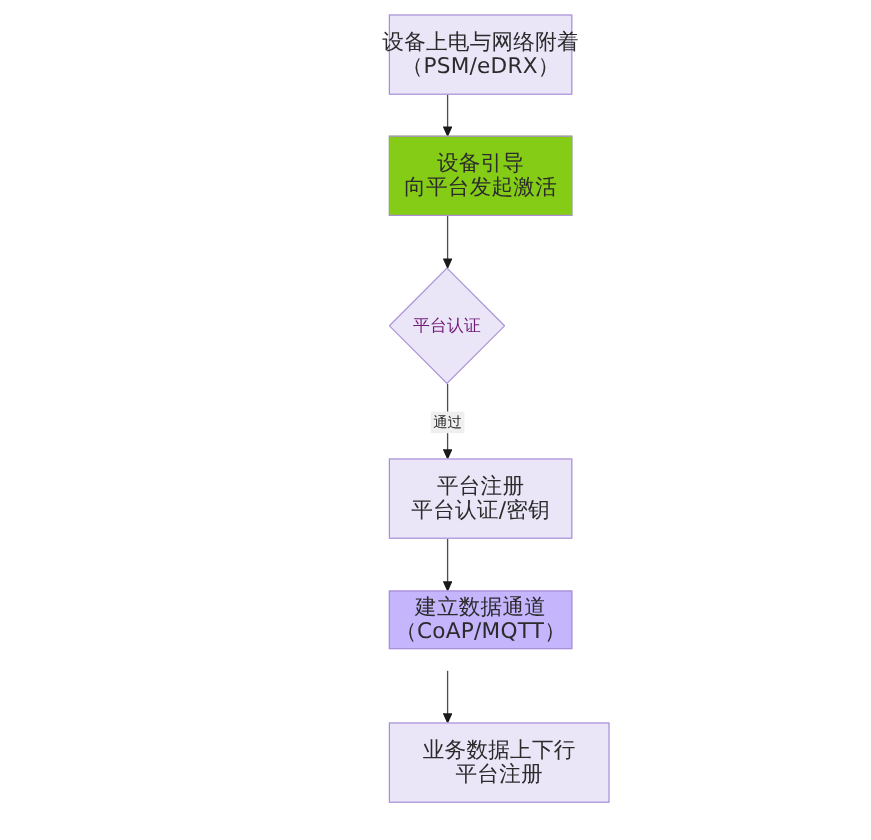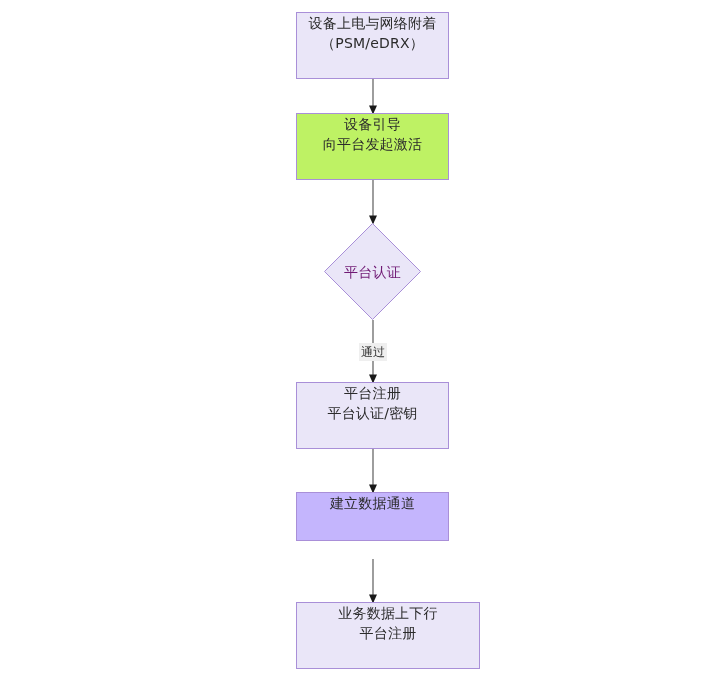--- a/index.html
+++ b/index.html
@@ -20,27 +20,29 @@
     top: 0;
     width: 726px;
     height: 700px;
   }
   .node {
     position: absolute;
     box-sizing: border-box;
     display: flex;
     flex-direction: column;
     align-items: center;
+    justify-content: center;
     background: #eae6f8;
     border: 1px solid #a98fd8;
     color: #2b2b2b;
-    font-size: 14px;
+    font-size: 18px;
     line-height: 20px;
     text-align: center;
     letter-spacing: 0.2px;
+    margin-left: 28px;
   }
   .node .line {
     display: block;
     white-space: nowrap;
   }
   .diamond-wrap {
     position: absolute;
   }
   .diamond-shape {
     position: absolute;
@@ -93,36 +95,37 @@
         <line x1="373" y1="449" x2="373" y2="492" stroke="#4d4d4d" stroke-width="1.1" marker-end="url(#arrowhead)"></line>
         <line x1="373" y1="559" x2="373" y2="602" stroke="#4d4d4d" stroke-width="1.1" marker-end="url(#arrowhead)"></line>
       </g>
   </svg>
 
   <div id="nodes-layer">
       <div class="node" style="left: 296px; top: 12px; width: 153px; height: 67px; background: rgb(234, 230, 248); border-color: rgb(169, 143, 216); color: rgb(43, 43, 43);">
         <span class="line">设备上电与网络附着</span>
         <span class="line">（PSM/eDRX）</span>
       </div>
-      <div class="node" style="left: 296px; top: 113px; width: 153px; height: 67px; background: #bef264; border-color: rgb(169, 143, 216); color: rgb(43, 43, 43);">
+      <div class="node" style="left: 296px; top: 113px; width: 153px; height: 67px; background: #84cc16; border-color: rgb(169, 143, 216); color: rgb(43, 43, 43);">
         <span class="line">设备引导</span>
         <span class="line">向平台发起激活</span>
       </div>
       <div class="diamond-wrap" style="left: 324px; top: 223px; width: 97px; height: 97px;">
         <svg class="diamond-shape" viewBox="0 0 97 97">
           <polygon points="48.5,0.5 96.5,48.5 48.5,96.5 0.5,48.5" fill="#eae6f8" stroke="#a98fd8" stroke-width="1"></polygon>
         </svg>
         <div class="diamond-label">平台认证</div>
       </div>
       <div class="node" style="left: 296px; top: 382px; width: 153px; height: 67px; background: rgb(234, 230, 248); border-color: rgb(169, 143, 216); color: rgb(43, 43, 43);">
         <span class="line">平台注册</span>
         <span class="line">平台认证/密钥</span>
       </div>
       <div class="node" style="left: 296px; top: 492px; width: 153px; height: 49px; background: #c4b5fd; border-color: rgb(169, 143, 216); color: rgb(43, 43, 43);">
         <span class="line">建立数据通道</span>
+        <span class="line">（CoAP/MQTT）</span>
       </div>
       <div class="node" style="left: 296px; top: 602px; width: 184px; height: 67px; background: rgb(234, 230, 248); border-color: rgb(169, 143, 216); color: rgb(43, 43, 43);">
         <span class="line">业务数据上下行</span>
         <span class="line">平台注册</span>
       </div>
     </div>
   <div id="edge-labels-layer">
       <div class="edge-label" style="left: 373px; top: 343px; background: rgb(239, 239, 239);">通过</div>
     </div>
 

